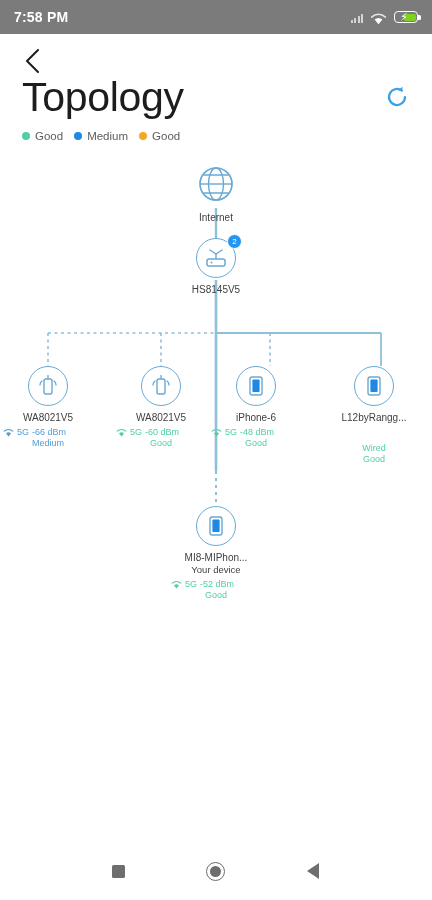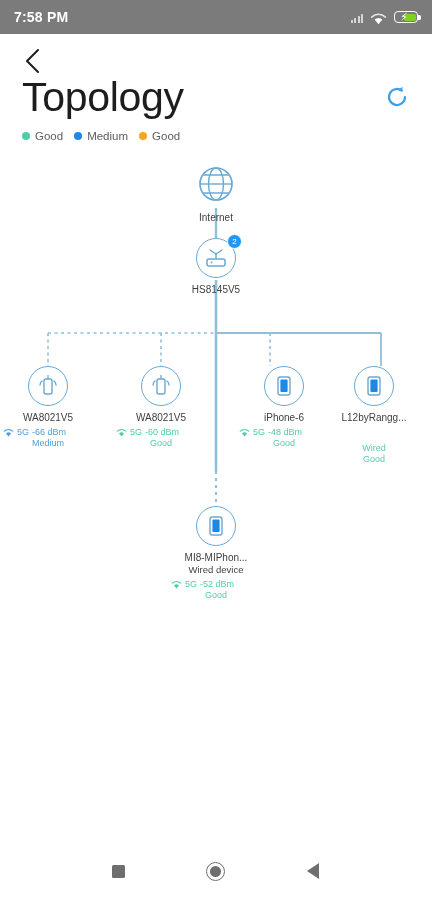--- a/index.html
+++ b/index.html
@@ -248,21 +248,21 @@
       <svg width="11" height="9" viewBox="0 0 11 9">
         <path d="M5.5 8.4 L3 5.4 a3.9 3.9 0 0 1 5 0 Z" fill="#4ecfa8"></path>
         <path d="M1.2 3.1 a6.6 6.6 0 0 1 8.6 0" stroke="#4ecfa8" stroke-width="1.2" fill="none" stroke-linecap="round"></path>
       </svg>
       <span class="stxt good">5G</span>
       <span class="stxt good">-60 dBm</span>
     </div>
     <div class="statustxt good">Good</div>
   </div>
 
-  <div class="node" style="left:239px; top:210px; width:90px;">
+  <div class="node" style="left:211px; top:210px; width:90px;">
     <div class="circle">
       <svg width="22" height="24" viewBox="0 0 22 24" class="glyph">
         <rect x="5" y="3" width="12" height="18" rx="2.2" stroke="#68a9d4" stroke-width="1.4" fill="none"></rect>
         <rect x="7.4" y="5.6" width="7.2" height="12.4" rx="1" fill="#1e88e5"></rect>
       </svg>
     </div>
     <div class="nlabel">iPhone-6</div>
     <div class="sigrow">
       <svg width="11" height="9" viewBox="0 0 11 9">
         <path d="M5.5 8.4 L3 5.4 a3.9 3.9 0 0 1 5 0 Z" fill="#4ecfa8"></path>
@@ -287,21 +287,21 @@
   </div>
 
   <div class="node" style="left:171px; top:350px; width:90px;">
     <div class="circle">
       <svg width="22" height="24" viewBox="0 0 22 24" class="glyph">
         <rect x="5" y="3" width="12" height="18" rx="2.2" stroke="#68a9d4" stroke-width="1.4" fill="none"></rect>
         <rect x="7.4" y="5.6" width="7.2" height="12.4" rx="1" fill="#1e88e5"></rect>
       </svg>
     </div>
     <div class="nlabel">MI8-MIPhon...</div>
-    <div class="nsub">Wired device</div>
+    <div class="nsub">Your device</div>
     <div class="sigrow">
       <svg width="11" height="9" viewBox="0 0 11 9">
         <path d="M5.5 8.4 L3 5.4 a3.9 3.9 0 0 1 5 0 Z" fill="#4ecfa8"></path>
         <path d="M1.2 3.1 a6.6 6.6 0 0 1 8.6 0" stroke="#4ecfa8" stroke-width="1.2" fill="none" stroke-linecap="round"></path>
       </svg>
       <span class="stxt good">5G</span>
       <span class="stxt good">-52 dBm</span>
     </div>
     <div class="statustxt good">Good</div>
   </div>

